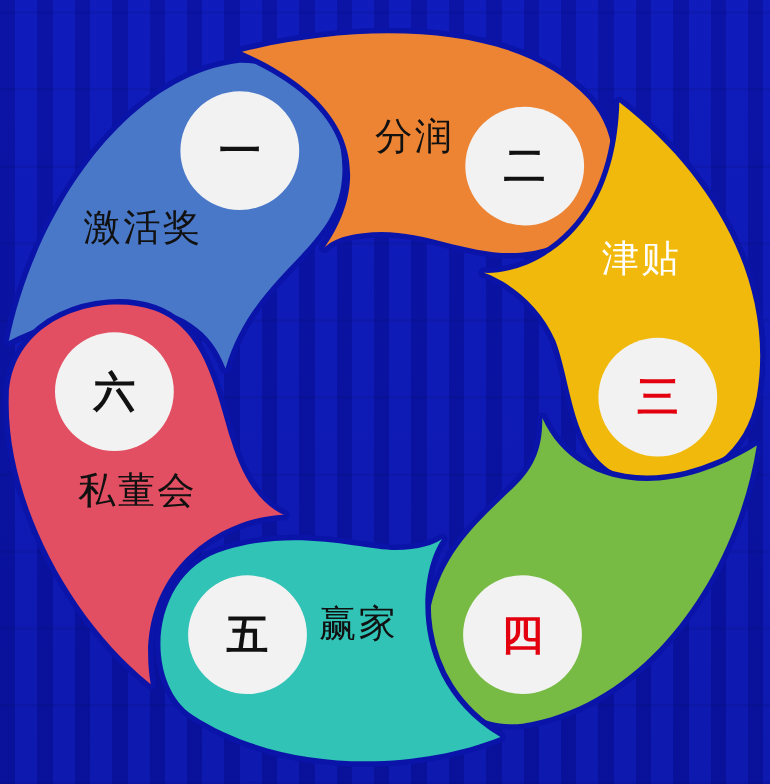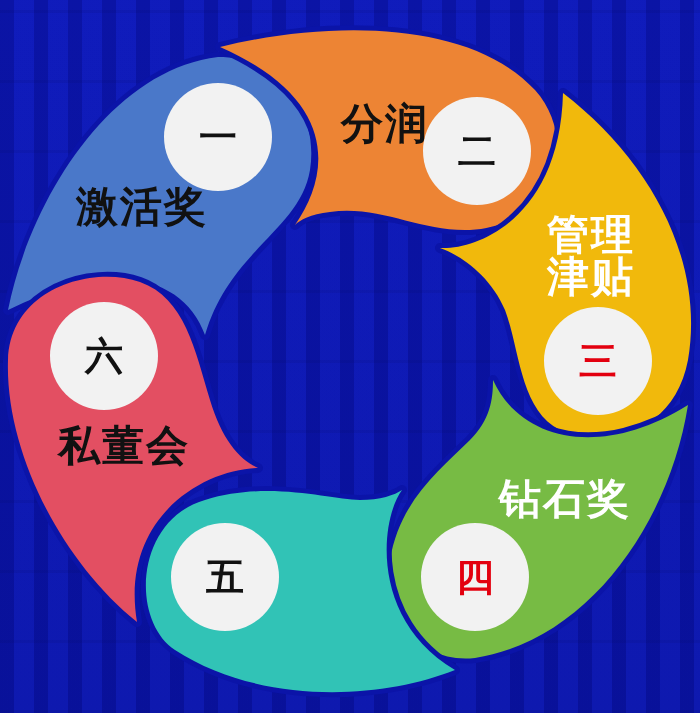--- a/index.html
+++ b/index.html
@@ -20,21 +20,21 @@
     background: repeating-linear-gradient(0deg, rgba(0,0,60,0.08) 0px, rgba(0,0,60,0.08) 3px, transparent 3px, transparent 70px);
   }
   svg.petals { position: absolute; left: 0; top: 0; }
   .num-circle {
     position: absolute; width: 108px; height: 108px; border-radius: 50%;
     background: #f2f2f2;
     display: flex; align-items: center; justify-content: center;
     font-weight: bold; font-size: 38px; line-height: 1;
   }
   .label {
-    position: absolute; font-weight: bold; font-size: 42px; line-height: 42px;
+    position: absolute; font-weight: normal; font-size: 34px; line-height: 42px;
     letter-spacing: 2px; white-space: nowrap;
   }
   .label .line { display: block; }
 </style>
 </head>
 <body style="background: rgb(12, 23, 180);">
 
 <div class="stage">
   <div class="bg-stripes"></div>
 
@@ -101,24 +101,21 @@
     <span style="color: rgb(17, 17, 17);">六</span>
   </div>
 
   <div class="label" style="left: 76px; top: 186px; color: rgb(17, 17, 17); text-align: center;">
     <span class="line">激活奖</span>
   </div>
   <div class="label" style="left: 341px; top: 103px; color: rgb(17, 17, 17);">
     <span class="line">分润</span>
   </div>
   <div class="label" style="left: 547px; top: 214px; color: rgb(255, 255, 255);">
-    <span class="line">管理</span>
     <span class="line">津贴</span>
   </div>
-  <div class="label" style="left: 499px; top: 478px; color: rgb(255, 255, 255);">
-    <span class="line">钻石奖</span>
+  <div class="label" style="left: 290px; top: 546px; color: rgb(17, 17, 17);">
+    <span class="line">赢家</span>
   </div>
-  <div class="label" style="left: 290px; top: 546px; color: rgb(17, 17, 17);">
-  </div>
-  <div class="label" style="left: 58px; top: 425px; color: rgb(17, 17, 17);">
+  <div class="label" style="left: 71px; top: 425px; color: rgb(17, 17, 17);">
     <span class="line">私董会</span>
   </div>
 </div>
 
 </body></html>

